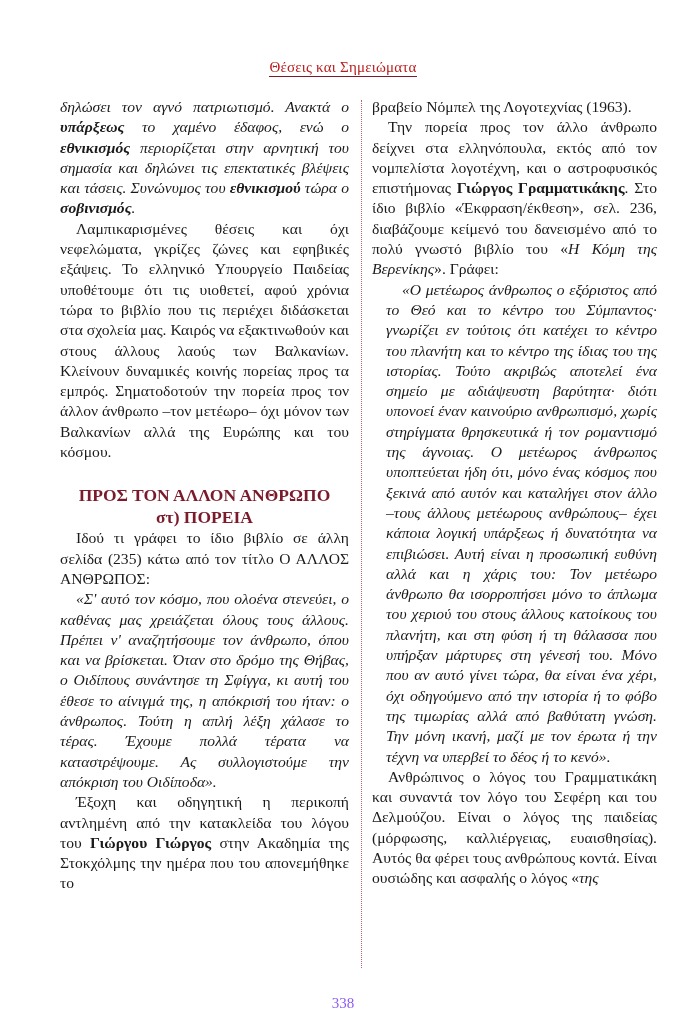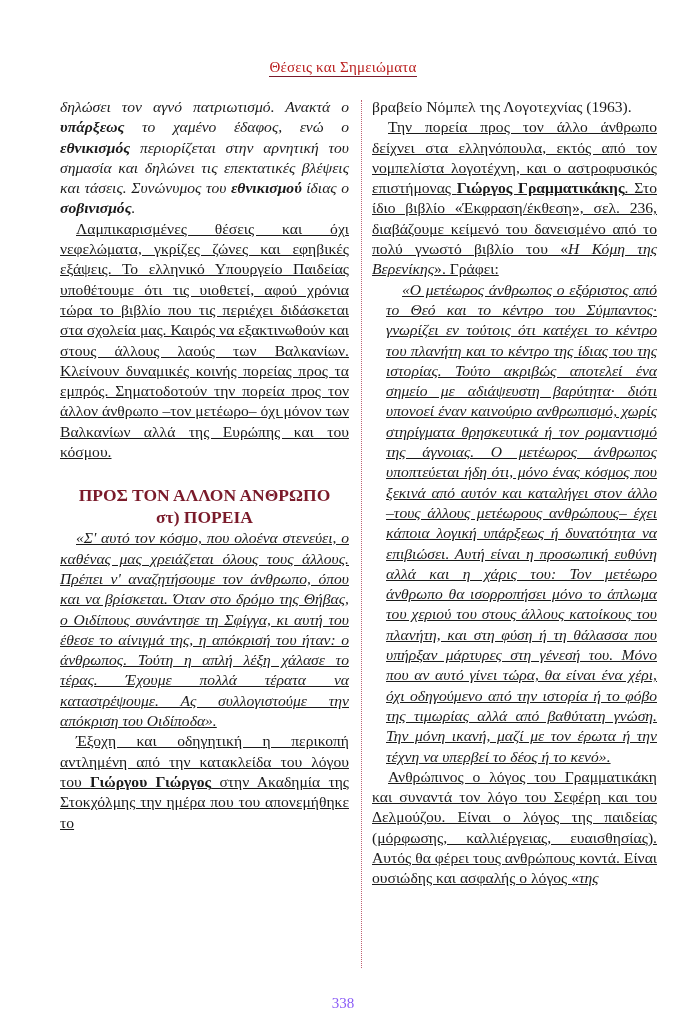--- a/index.html
+++ b/index.html
@@ -22,21 +22,21 @@
       font-size: 15.6px; line-height: 20.3px;
       text-align: justify; hyphens: manual;
     }
     .col-left { left: 60px; width: 289px; }
     .col-right { left: 372px; width: 285px; }
     .divider {
       position: absolute; left: 361px; top: 100px; height: 868px;
       border-left: 1px dotted #c06070;
     }
     p { margin: 0; }
-    .indent { text-indent: 16px; text-decoration: underline; }
+    .indent { text-indent: 16px; }
     .quote-r { padding-left: 14px; }
     i, .it { font-style: italic; }
     b { font-weight: bold; }
     .sec-title {
       text-align: center; color: #7a1a2a; font-weight: bold;
       font-size: 17.5px; line-height: 22px;
       margin-top: 22px;
     }
     .sub-title {
       text-align: center; font-size: 17px; line-height: 23px;
@@ -49,30 +49,31 @@
     }
   </style>
 </head>
 <body>
 
 <div class="running-head">
   <span>Θέσεις και Σημειώματα</span>
 </div>
 
 <div class="col col-left">
-  <p class="it"><span>δηλώσει τον αγνό πατριωτισμό. Ανακτά ο </span><b>υπάρξεως</b><span> το χαμένο έδαφος, ενώ ο </span><b>εθνικισμός</b><span> περιορίζεται στην αρνητική του σημασία και δηλώνει τις επεκτατικές βλέψεις και τάσεις. Συνώνυμος του </span><b>εθνικισμού</b><span> ίδιας ο </span><b>σοβινισμός</b><span>.</span></p>
+  <p class="it"><span>δηλώσει τον αγνό πατριωτισμό. Ανακτά ο </span><b>υπάρξεως</b><span> το χαμένο έδαφος, ενώ ο </span><b>εθνικισμός</b><span> περιορίζεται στην αρνητική του σημασία και δηλώνει τις επεκτατικές βλέψεις και τάσεις. Συνώνυμος του </span><b>εθνικισμού</b><span> τώρα ο </span><b>σοβινισμός</b><span>.</span></p>
 
   <p class="indent">Λαμπικαρισμένες θέσεις και όχι νεφελώματα, γκρίζες ζώνες και εφηβικές εξάψεις. Το ελληνικό Υπουργείο Παιδείας υποθέτουμε ότι τις υιοθετεί, αφού χρόνια τώρα το βιβλίο που τις περιέχει διδάσκεται στα σχολεία μας. Καιρός να εξακτινωθούν και στους άλλους λαούς των Βαλκανίων. Κλείνουν δυναμικές κοινής πορείας προς τα εμπρός. Σηματοδοτούν την πορεία προς τον άλλον άνθρωπο –τον μετέωρο– όχι μόνον των Βαλκανίων αλλά της Ευρώπης και του κόσμου.</p>
 
   <div class="sec-title">
     <div>ΠΡΟΣ ΤΟΝ ΑΛΛΟΝ ΑΝΘΡΩΠΟ</div>
     <div>στ) ΠΟΡΕΙΑ</div>
   </div>
 
 
+  <p class="indent">Ιδού τι γράφει το ίδιο βιβλίο σε άλλη σελίδα (235) κάτω από τον τίτλο Ο ΑΛΛΟΣ ΑΝΘΡΩΠΟΣ:</p>
   <p class="indent it">«Σ' αυτό τον κόσμο, που ολοένα στενεύει, ο καθένας μας χρειάζεται όλους τους άλλους. Πρέπει ν' αναζητήσουμε τον άνθρωπο, όπου και να βρίσκεται. Όταν στο δρόμο της Θήβας, ο Οιδίπους συνάντησε τη Σφίγγα, κι αυτή του έθεσε το αίνιγμά της, η απόκρισή του ήταν: ο άνθρωπος. Τούτη η απλή λέξη χάλασε το τέρας. Έχουμε πολλά τέρατα να καταστρέψουμε. Ας συλλογιστούμε την απόκριση του Οιδίποδα».</p>
   <p class="indent"><span>Έξοχη και οδηγητική η περικοπή αντλημένη από την κατακλείδα του λόγου του </span><b>Γιώργου Γιώργος</b><span> στην Ακαδημία της Στοκχόλμης την ημέρα που του απονεμήθηκε το</span></p>
 </div>
 
 <div class="divider"></div>
 
 <div class="col col-right">
   <p>βραβείο Νόμπελ της Λογοτεχνίας (1963).</p>
   <p class="indent"><span>Την πορεία προς τον άλλο άνθρωπο δείχνει στα ελληνόπουλα, εκτός από τον νομπελίστα λογοτέχνη, και ο αστροφυσικός επιστήμονας </span><b>Γιώργος Γραμματικάκης</b><span>. Στο ίδιο βιβλίο «Έκφραση/έκθεση», σελ. 236, διαβάζουμε κείμενό του δανεισμένο από το πολύ γνωστό βιβλίο του «</span><i>Η Κόμη της Βερενίκης</i><span>». Γράφει:</span></p>
   <p class="indent it quote-r">«Ο μετέωρος άνθρωπος ο εξόριστος από το Θεό και το κέντρο του Σύμπαντος· γνωρίζει εν τούτοις ότι κατέχει το κέντρο του πλανήτη και το κέντρο της ίδιας του της ιστορίας. Τούτο ακριβώς αποτελεί ένα σημείο με αδιάψευστη βαρύτητα· διότι υπονοεί έναν καινούριο ανθρωπισμό, χωρίς στηρίγματα θρησκευτικά ή τον ρομαντισμό της άγνοιας. Ο μετέωρος άνθρωπος υποπτεύεται ήδη ότι, μόνο ένας κόσμος που ξεκινά από αυτόν και καταλήγει στον άλλο –τους άλλους μετέωρους ανθρώπους– έχει κάποια λογική υπάρξεως ή δυνατότητα να επιβιώσει. Αυτή είναι η προσωπική ευθύνη αλλά και η χάρις του: Τον μετέωρο άνθρωπο θα ισορροπήσει μόνο το άπλωμα του χεριού του στους άλλους κατοίκους του πλανήτη, και στη φύση ή τη θάλασσα που υπήρξαν μάρτυρες στη γένεσή του. Μόνο που αν αυτό γίνει τώρα, θα είναι ένα χέρι, όχι οδηγούμενο από την ιστορία ή το φόβο της τιμωρίας αλλά από βαθύτατη γνώση. Την μόνη ικανή, μαζί με τον έρωτα ή την τέχνη να υπερβεί το δέος ή το κενό».</p>

